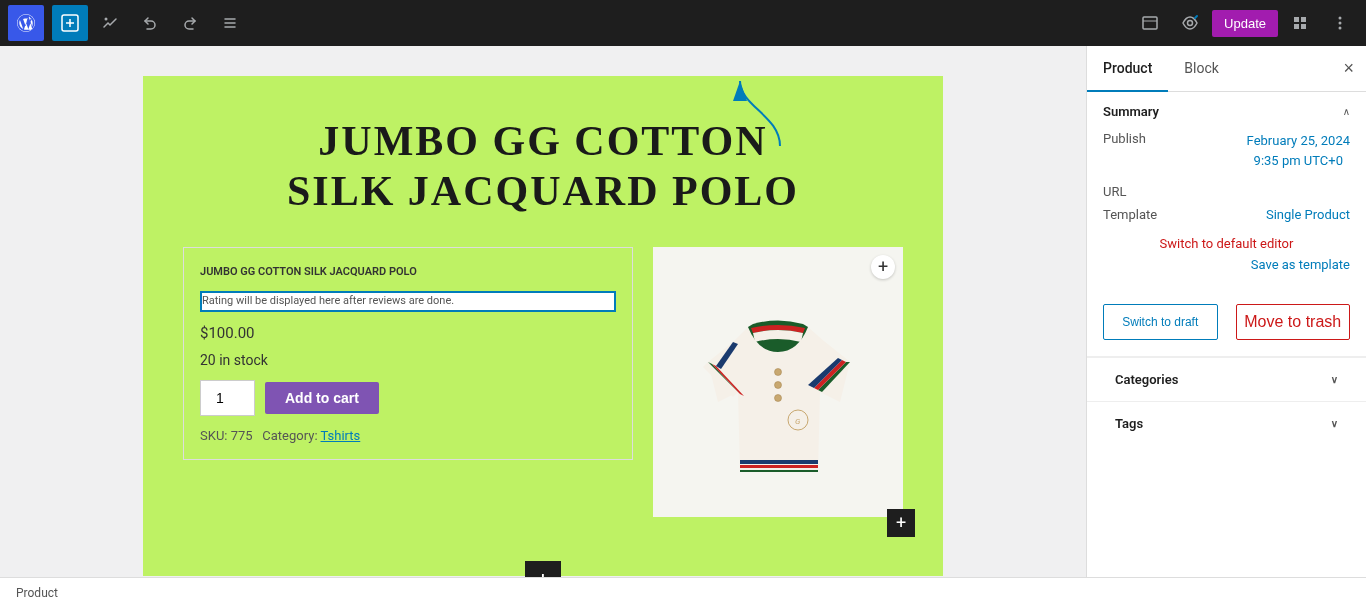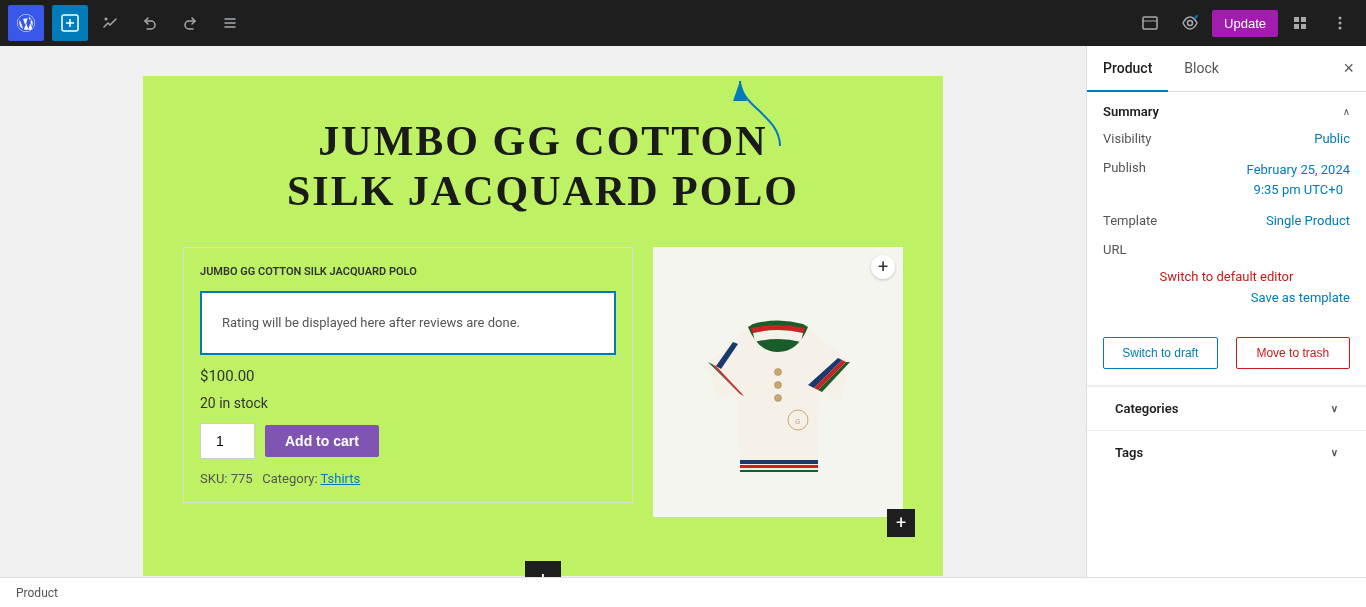--- a/index.html
+++ b/index.html
@@ -109,23 +109,23 @@
       font-size: 11px;
       font-weight: 600;
       color: #333;
       margin-bottom: 12px;
       line-height: 1.4;
     }
 
     .rating-placeholder {
       border: 2px solid #007cba;
       background: white;
-      padding: 20px;
+      padding: 0;
       margin-bottom: 12px;
-      font-size: 13px;
+      font-size: 11px;
       color: #555;
       line-height: 1.5;
     }
 
     .product-price {
       font-size: 15px;
       color: #333;
       margin-bottom: 10px;
     }
 
@@ -369,21 +369,21 @@
       cursor: pointer;
       border-radius: 2px;
     }
 
     .btn-move-trash {
       flex: 1;
       border: 1px solid #cc1818;
       color: #cc1818;
       background: white;
       padding: 8px 6px;
-      font-size: 12px;
+      font-size: 16px;
       cursor: pointer;
       border-radius: 2px;
     }
 
     .collapsible-section {
       border-top: 1px solid #eee;
     }
 
     .collapsible-header {
       display: flex;
@@ -583,37 +583,33 @@
       <button class="sidebar-close">×</button>
     </div>
 
     <div class="sidebar-section">
       <div class="sidebar-section-header">
         <span class="sidebar-section-title">Summary</span>
         <span class="chevron-down">∧</span>
       </div>
       <div class="sidebar-section-content">
         <div class="sidebar-row">
-          <span class="sidebar-label">Visibility</span>
-          <span class="sidebar-value">Public</span>
-        </div>
-        <div class="sidebar-row">
           <span class="sidebar-label">Publish</span>
           <span class="sidebar-value multi-line">
             <span>February 25, 2024</span><br>
             <span>9:35 pm UTC+0</span>
           </span>
         </div>
+        <div class="sidebar-row sidebar-url-row">
+          <span class="sidebar-label">URL</span>
+          <span class="sidebar-value"></span>
+        </div>
         <div class="sidebar-row">
           <span class="sidebar-label">Template</span>
           <span class="sidebar-value">Single Product</span>
-        </div>
-        <div class="sidebar-row sidebar-url-row">
-          <span class="sidebar-label">URL</span>
-          <span class="sidebar-value"></span>
         </div>
 
         <a class="switch-default-editor">Switch to default editor</a>
         <a class="save-as-template">Save as template</a>
       </div>
 
       <div class="sidebar-action-btns">
         <button class="btn-switch-draft">Switch to draft</button>
         <button class="btn-move-trash">Move to trash</button>
       </div>

